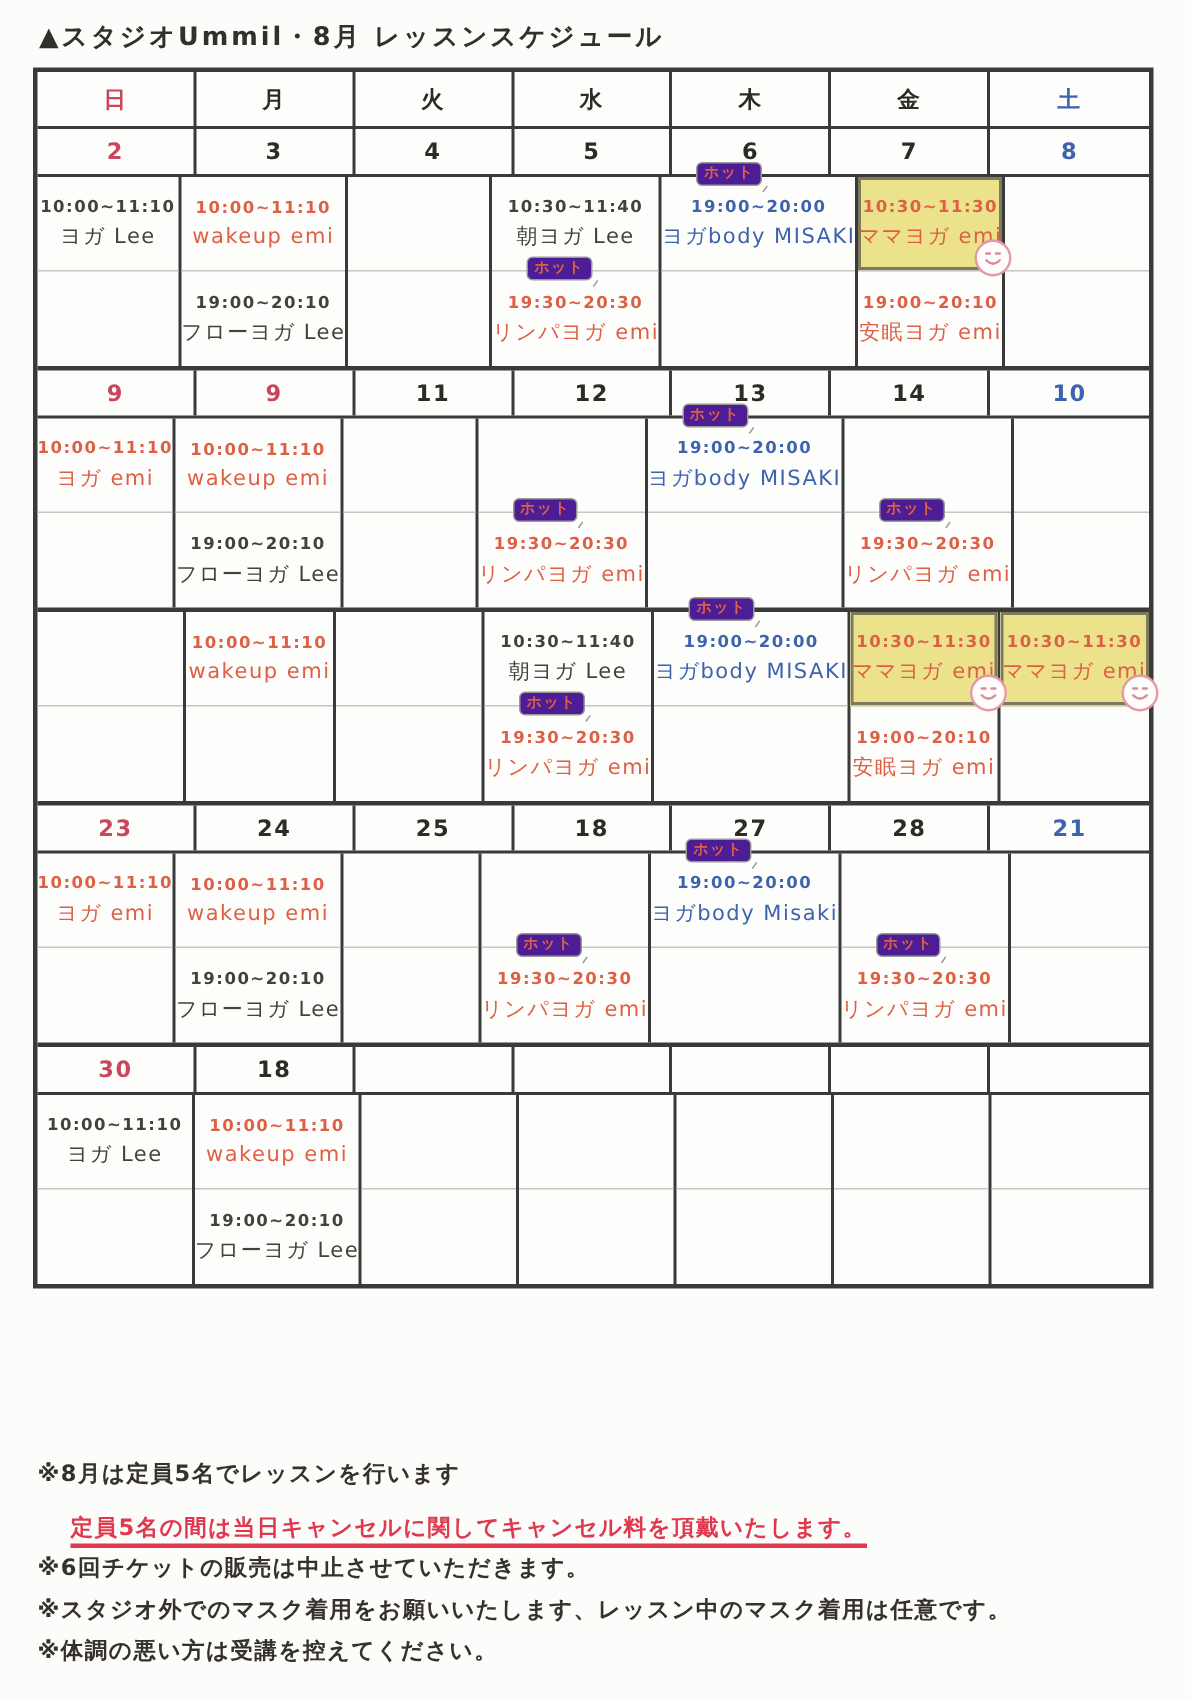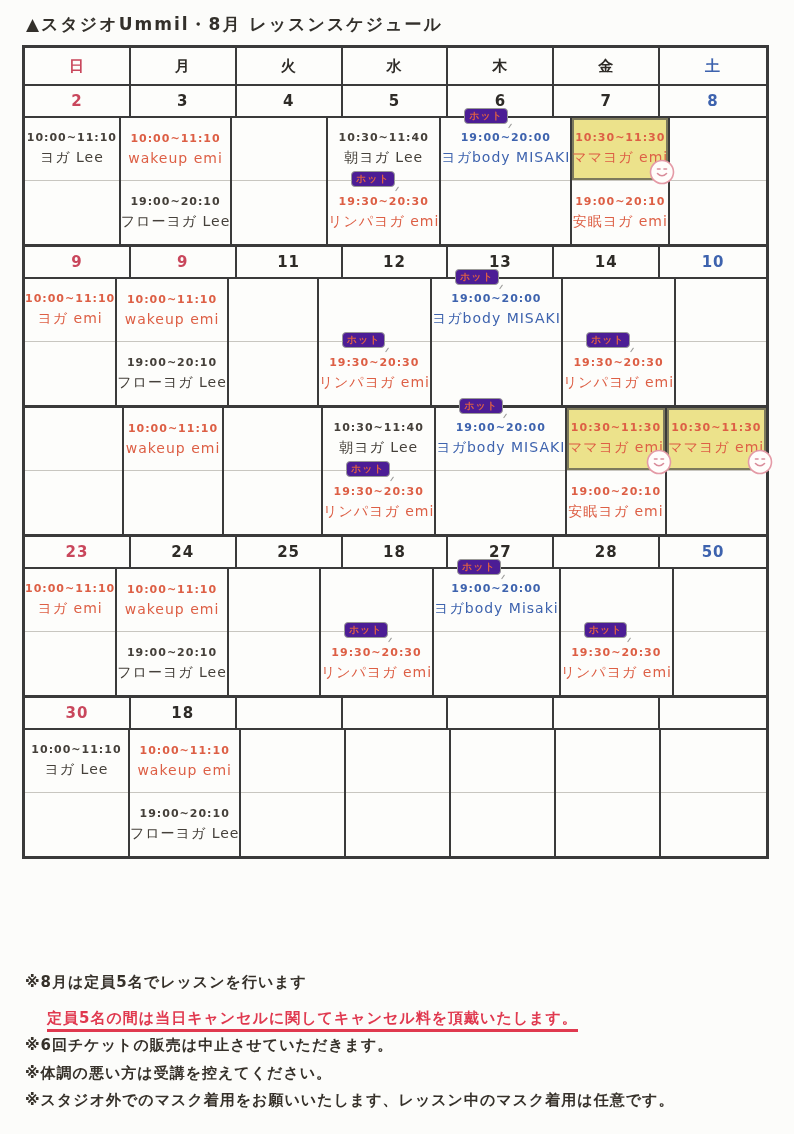--- a/index.html
+++ b/index.html
@@ -284,21 +284,21 @@
           <div class="sub pm"></div>
         </div>
       </div>
       <div class="row date-row">
         <div class="dcell d-red">23</div>
         <div class="dcell d-k">24</div>
         <div class="dcell d-k">25</div>
         <div class="dcell d-k">18</div>
         <div class="dcell d-k">27</div>
         <div class="dcell d-k">28</div>
-        <div class="dcell d-blue">50</div>
+        <div class="dcell d-blue">21</div>
       </div>
       <div class="row content-row">
         <div class="ccell">
           <div class="sub am">
             <div class="time c-red">10:00~11:10</div>
             <div class="lname c-red">ヨガ emi</div>
           </div>
           <div class="sub pm"></div>
         </div>
         <div class="ccell">
@@ -390,16 +390,16 @@
         <div class="ccell">
           <div class="sub am"></div>
           <div class="sub pm"></div>
         </div>
       </div>
     </div>
   <div class="notes">
       <div class="note-line"><span>※8月は定員5名でレッスンを行います</span></div>
       <div class="note-line ind1 red-underline"><span>定員5名の間は当日キャンセルに関してキャンセル料を頂戴いたします。</span></div>
       <div class="note-line"><span>※6回チケットの販売は中止させていただきます。</span></div>
+      <div class="note-line"><span>※スタジオ外でのマスク着用をお願いいたします、レッスン中のマスク着用は任意です。</span></div>
       <div class="note-line"><span>※体調の悪い方は受講を控えてください。</span></div>
-      <div class="note-line"><span>※スタジオ外でのマスク着用をお願いいたします、レッスン中のマスク着用は任意です。</span></div>
     </div>
 </div>
 
 </body></html>

